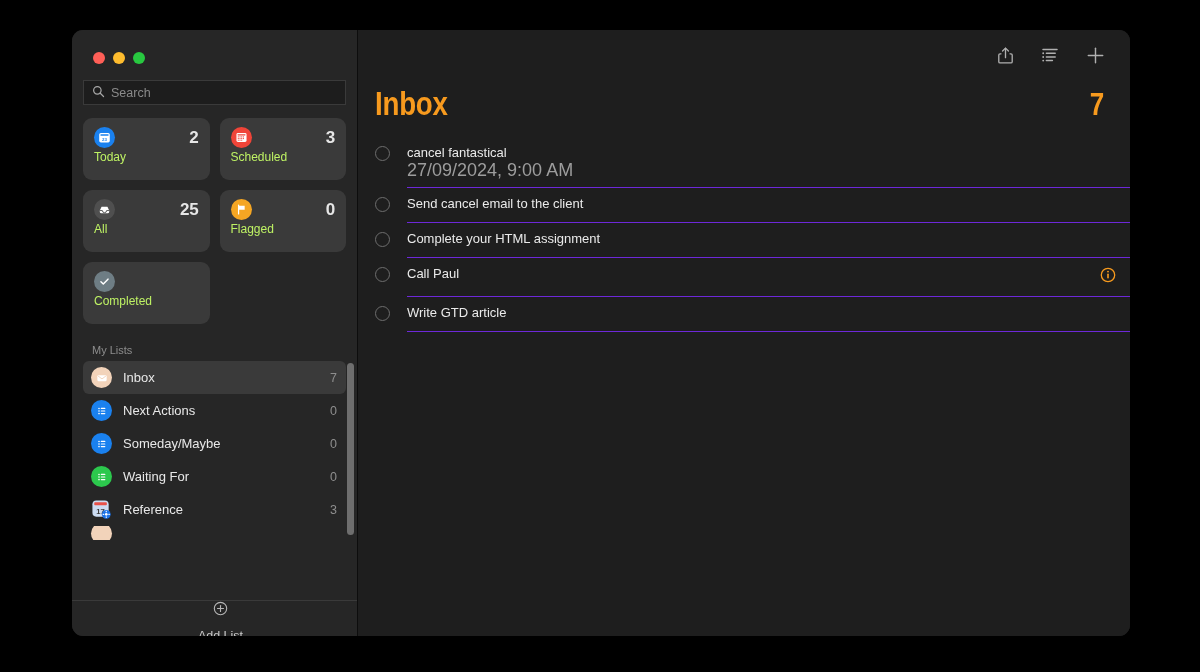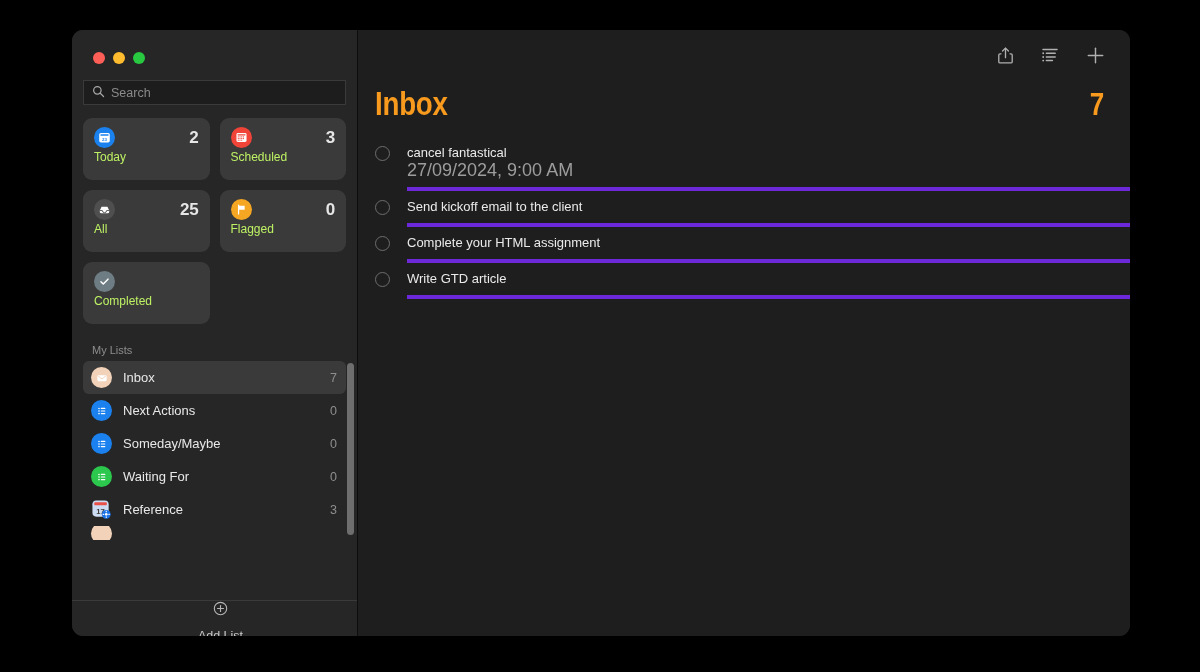--- a/index.html
+++ b/index.html
@@ -242,21 +242,21 @@
     width: 15px; height: 15px;
     border-radius: 50%;
     border: 1.4px solid #6d6d6d;
     flex: 0 0 15px;
     margin-top: 9px;
     cursor: pointer;
   }
   .task-body {
     flex: 1;
     margin-left: 17px;
-    border-bottom: 4px solid #6d28d9;
+    border-bottom: 1px solid #6d28d9;
     padding: 8px 14px 9px 0;
     display: flex;
     align-items: flex-start;
     justify-content: space-between;
     min-height: 35px;
   }
   .task-texts { display: flex; flex-direction: column; gap: 3px; }
   .task-title {
     font-size: 13px;
     color: #eaeaea;
@@ -542,34 +542,49 @@
             <div class="task-title">cancel fantastical</div>
             <div class="task-sub">27/09/2024, 9:00 AM</div>
           </div>
         </div>
       </div>
 
       <div class="task-row">
         <div class="task-circle"></div>
         <div class="task-body">
           <div class="task-texts">
-            <div class="task-title">Send kickoff email to the client</div>
+            <div class="task-title">Send cancel email to the client</div>
           </div>
         </div>
       </div>
 
       <div class="task-row">
         <div class="task-circle"></div>
         <div class="task-body">
           <div class="task-texts">
             <div class="task-title">Complete your HTML assignment</div>
           </div>
         </div>
       </div>
 
+      <div class="task-row">
+        <div class="task-circle"></div>
+        <div class="task-body">
+          <div class="task-texts">
+            <div class="task-title">Call Paul</div>
+          </div>
+          <div class="info-icon">
+            <svg width="16" height="16" viewBox="0 0 16 16">
+              <circle cx="8" cy="8" r="6.7" fill="none" stroke="#f79a1e" stroke-width="1.3"></circle>
+              <circle cx="8" cy="4.6" r="0.95" fill="#f79a1e"></circle>
+              <rect x="7.2" y="6.4" width="1.6" height="5.2" rx="0.8" fill="#f79a1e"></rect>
+            </svg>
+          </div>
+        </div>
+      </div>
 
 
       <div class="task-row">
         <div class="task-circle"></div>
         <div class="task-body">
           <div class="task-texts">
             <div class="task-title">Write GTD article</div>
           </div>
         </div>
       </div>

